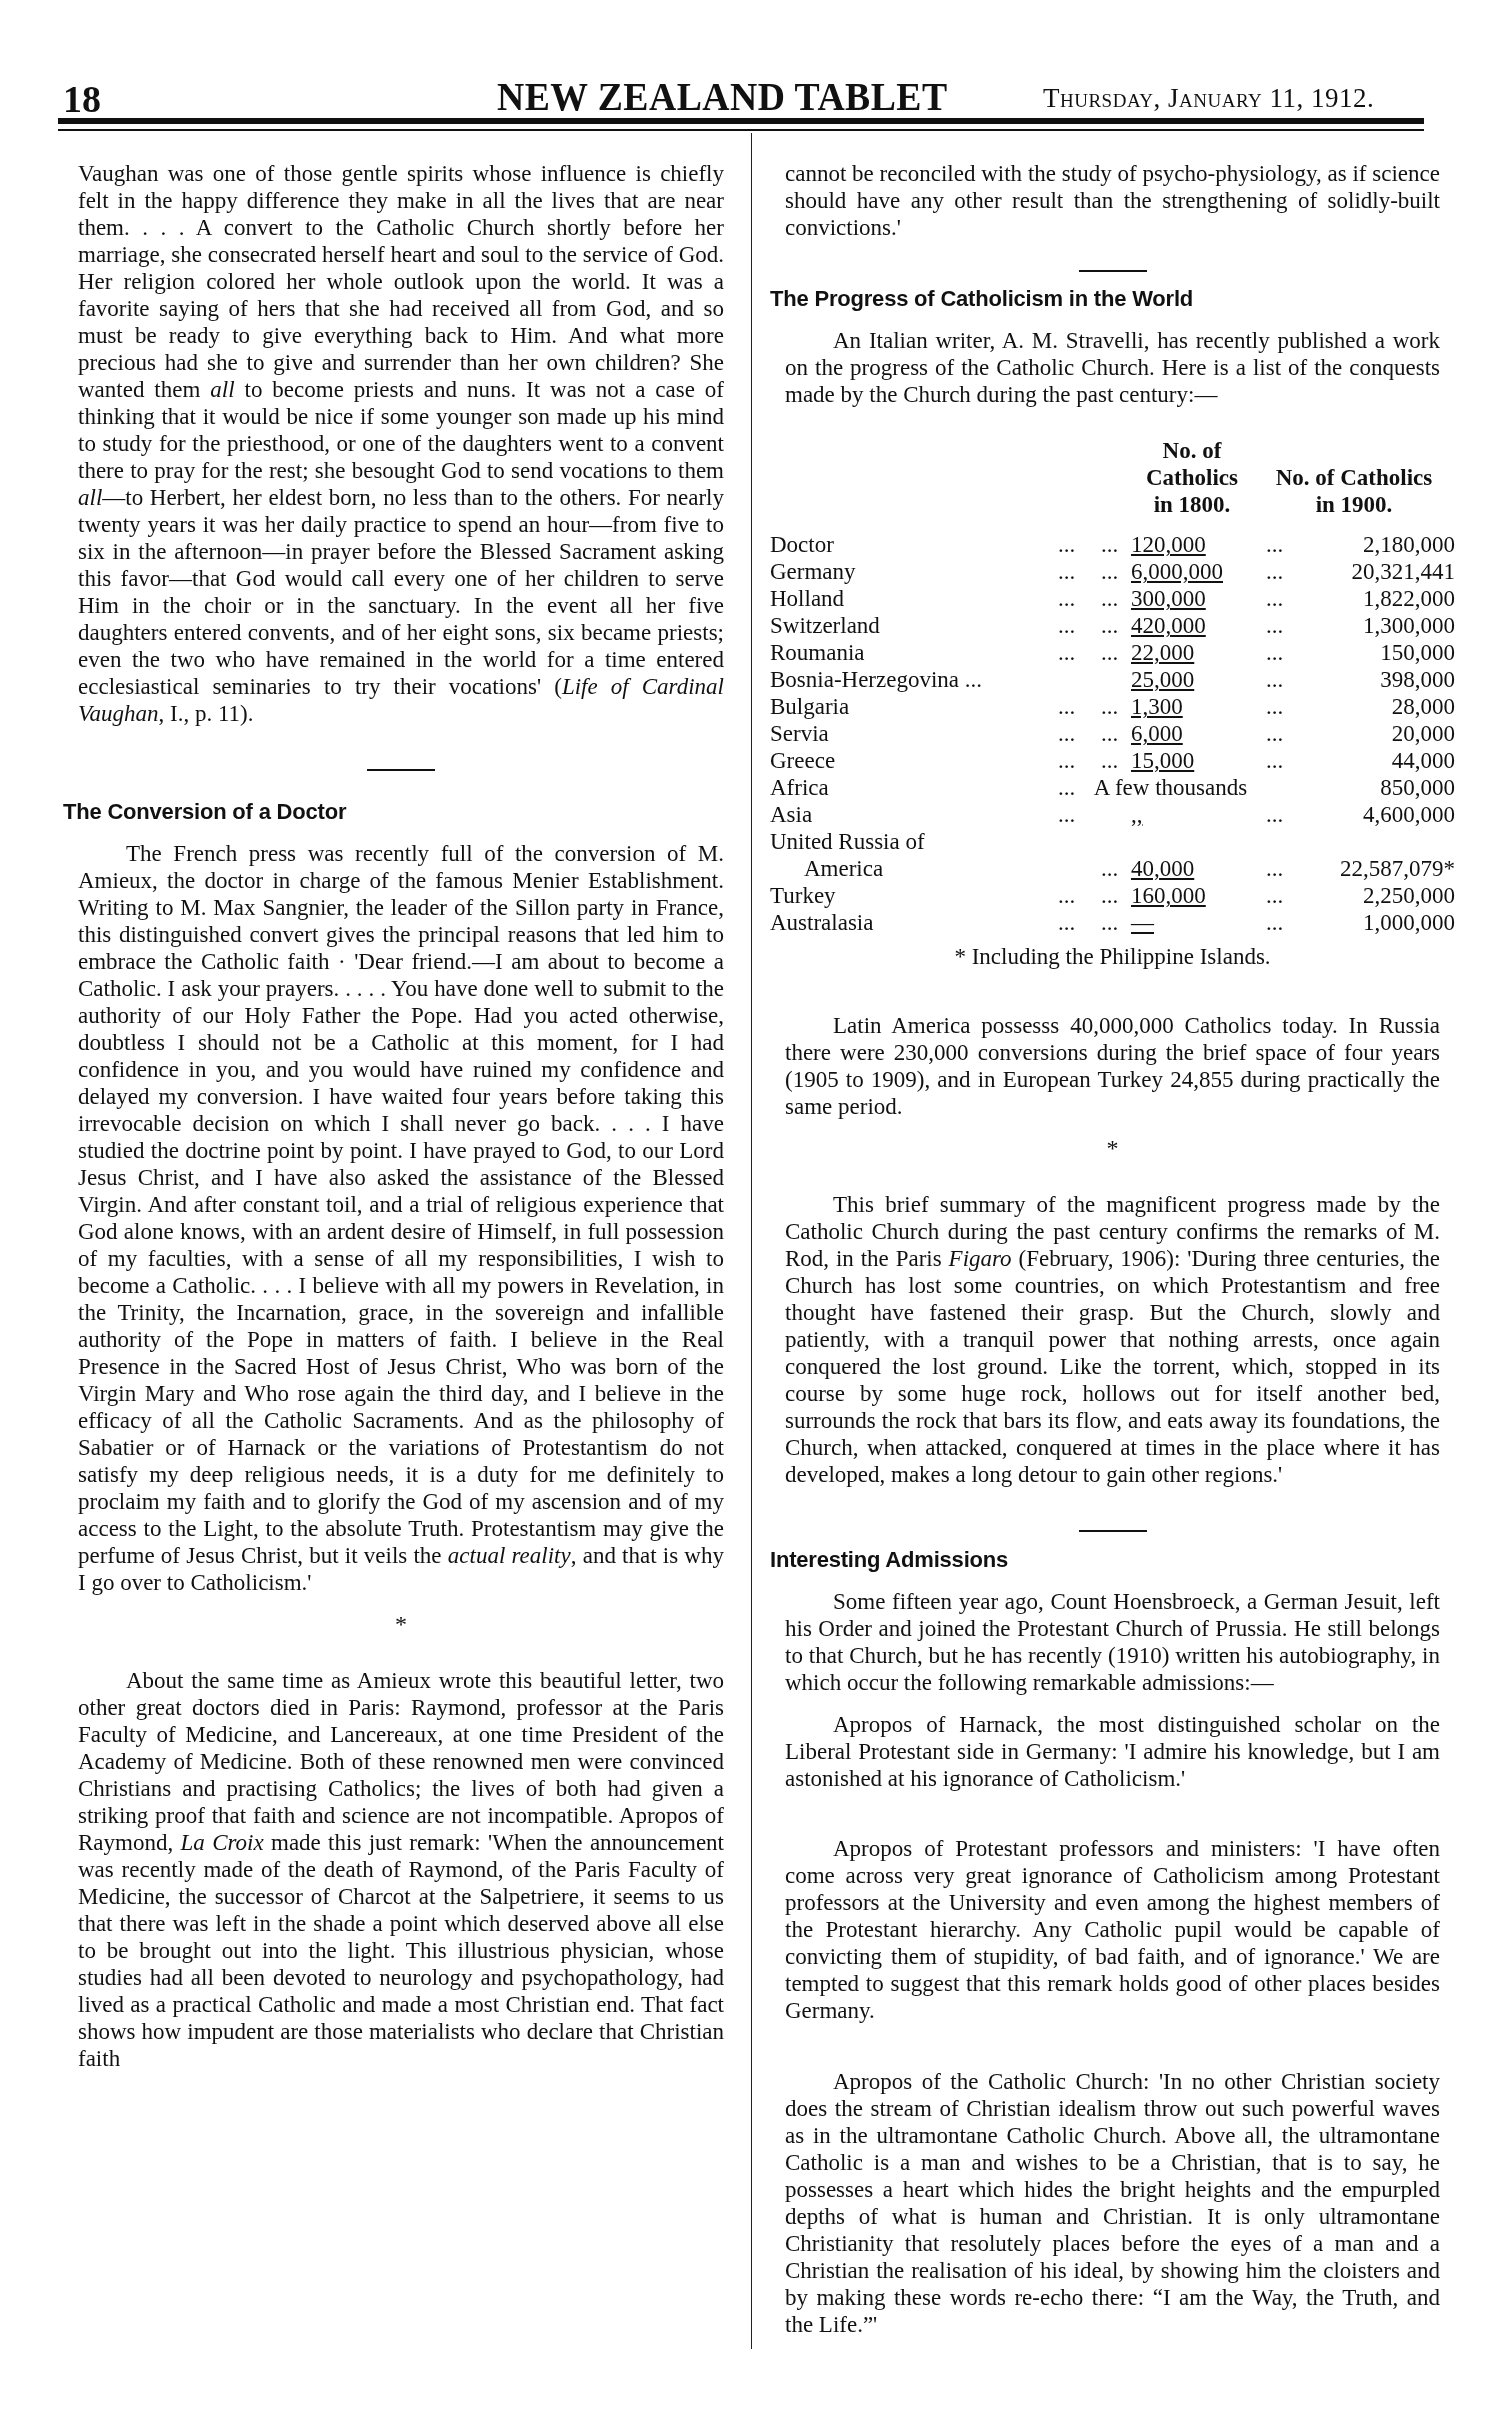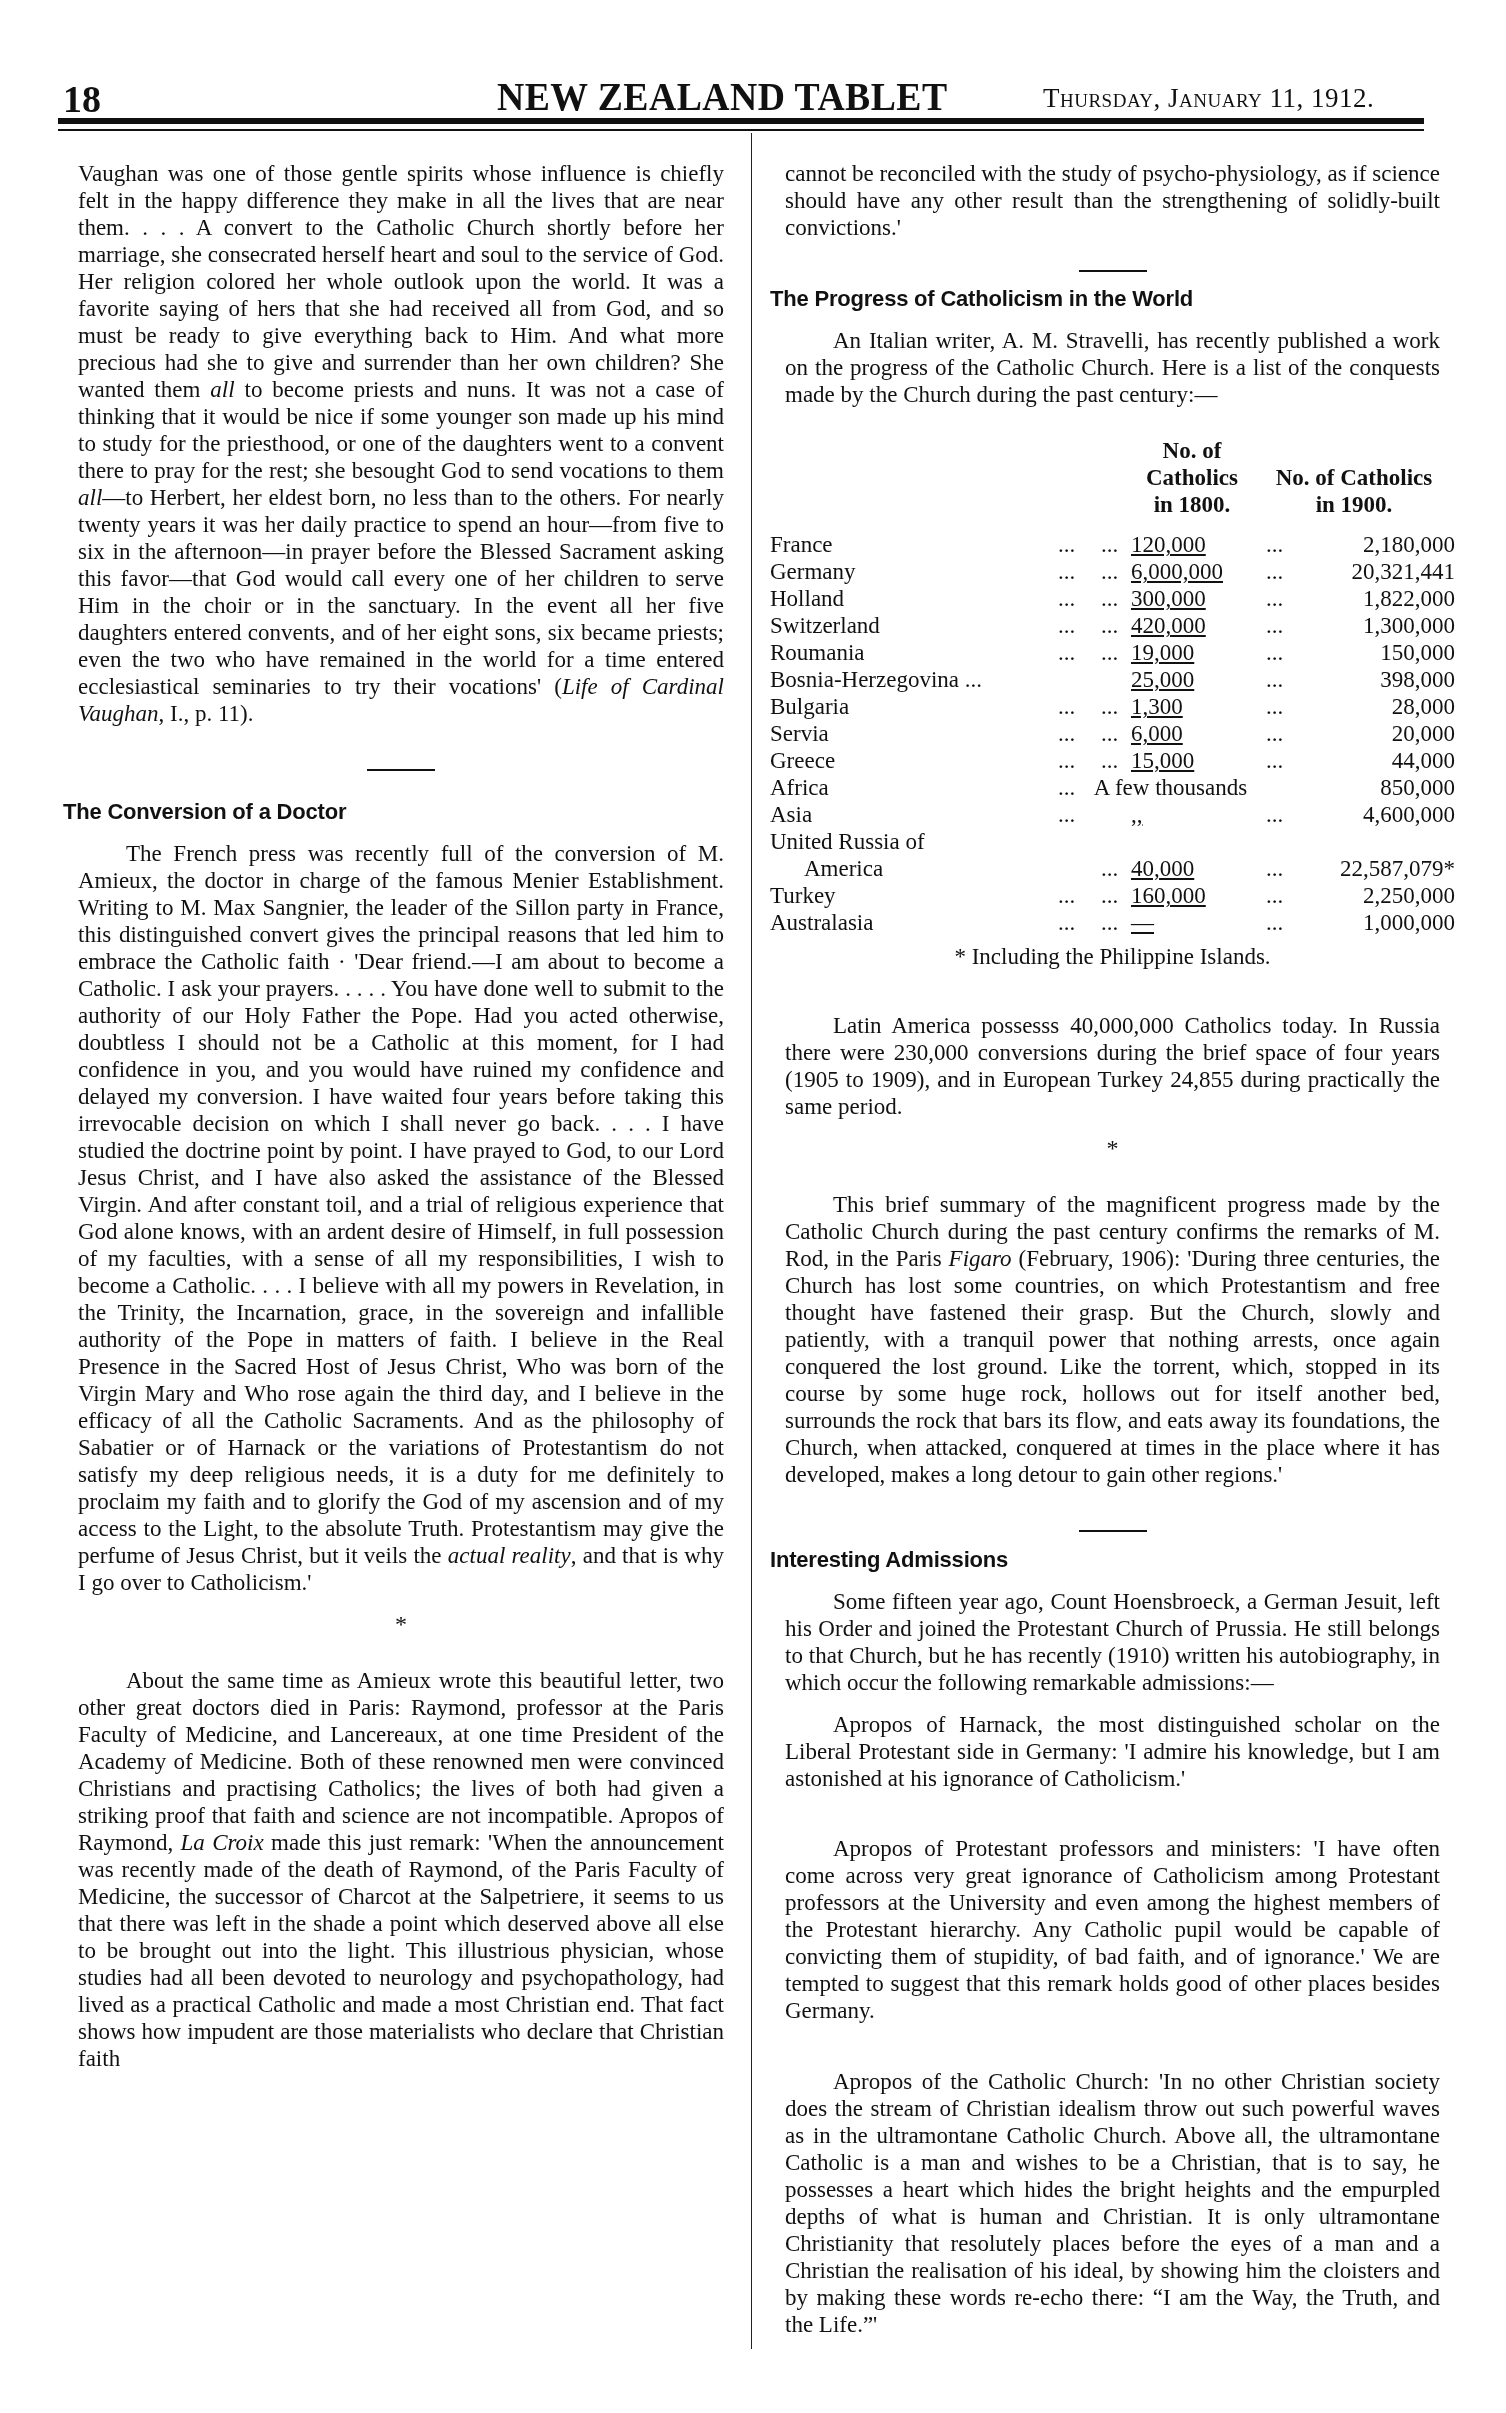--- a/index.html
+++ b/index.html
@@ -86,21 +86,21 @@
           <th></th>
         <th colspan="2">in 1800.</th>
         <th colspan="2">in 1900.</th>
       </tr>
       <tr>
           <td colspan="7" style="height:13.5px"></td>
         </tr>
     </thead>
     <tbody id="stats-body">
         <tr>
-          <td class="country">France</td>
+          <td class="country">Doctor</td>
           <td class="dots">...</td>
           <td class="dots">...</td>
           <td class="v1" colspan="2">120,000</td>
           <td class="dots">...</td>
           <td class="v2">2,180,000</td>
         </tr>
         <tr>
           <td class="country">Germany</td>
           <td class="dots">...</td>
           <td class="dots">...</td>
@@ -121,21 +121,21 @@
           <td class="dots">...</td>
           <td class="dots">...</td>
           <td class="v1" colspan="2">420,000</td>
           <td class="dots">...</td>
           <td class="v2">1,300,000</td>
         </tr>
         <tr>
           <td class="country">Roumania</td>
           <td class="dots">...</td>
           <td class="dots">...</td>
-          <td class="v1" colspan="2">19,000</td>
+          <td class="v1" colspan="2">22,000</td>
           <td class="dots">...</td>
           <td class="v2">150,000</td>
         </tr>
         <tr>
           <td class="country">Bosnia-Herzegovina ...</td>
           <td class="dots"></td>
           <td class="dots"></td>
           <td class="v1" colspan="2">25,000</td>
           <td class="dots">...</td>
           <td class="v2">398,000</td>

